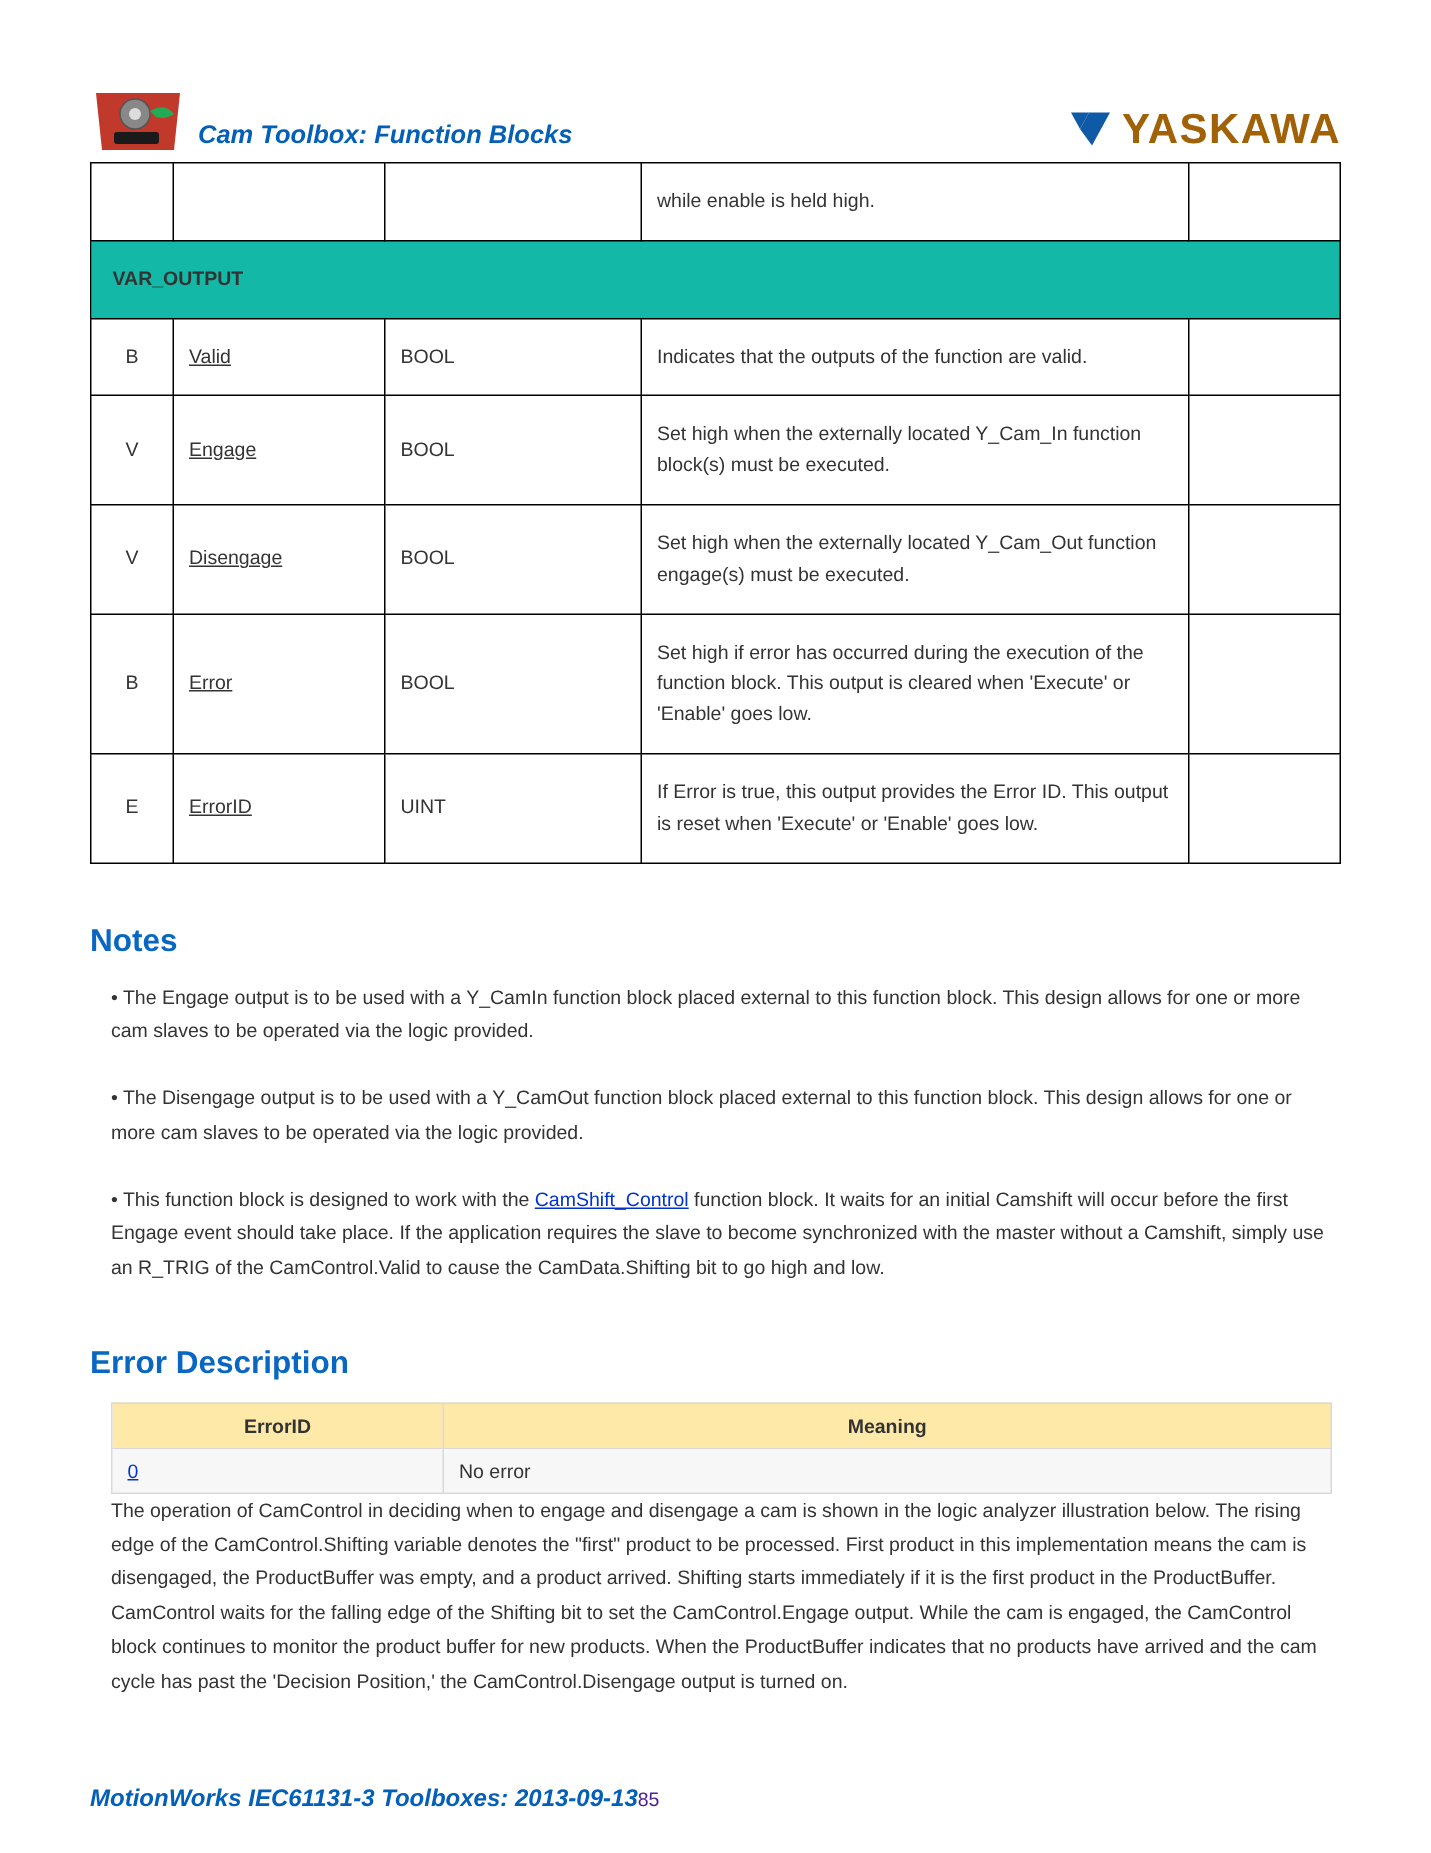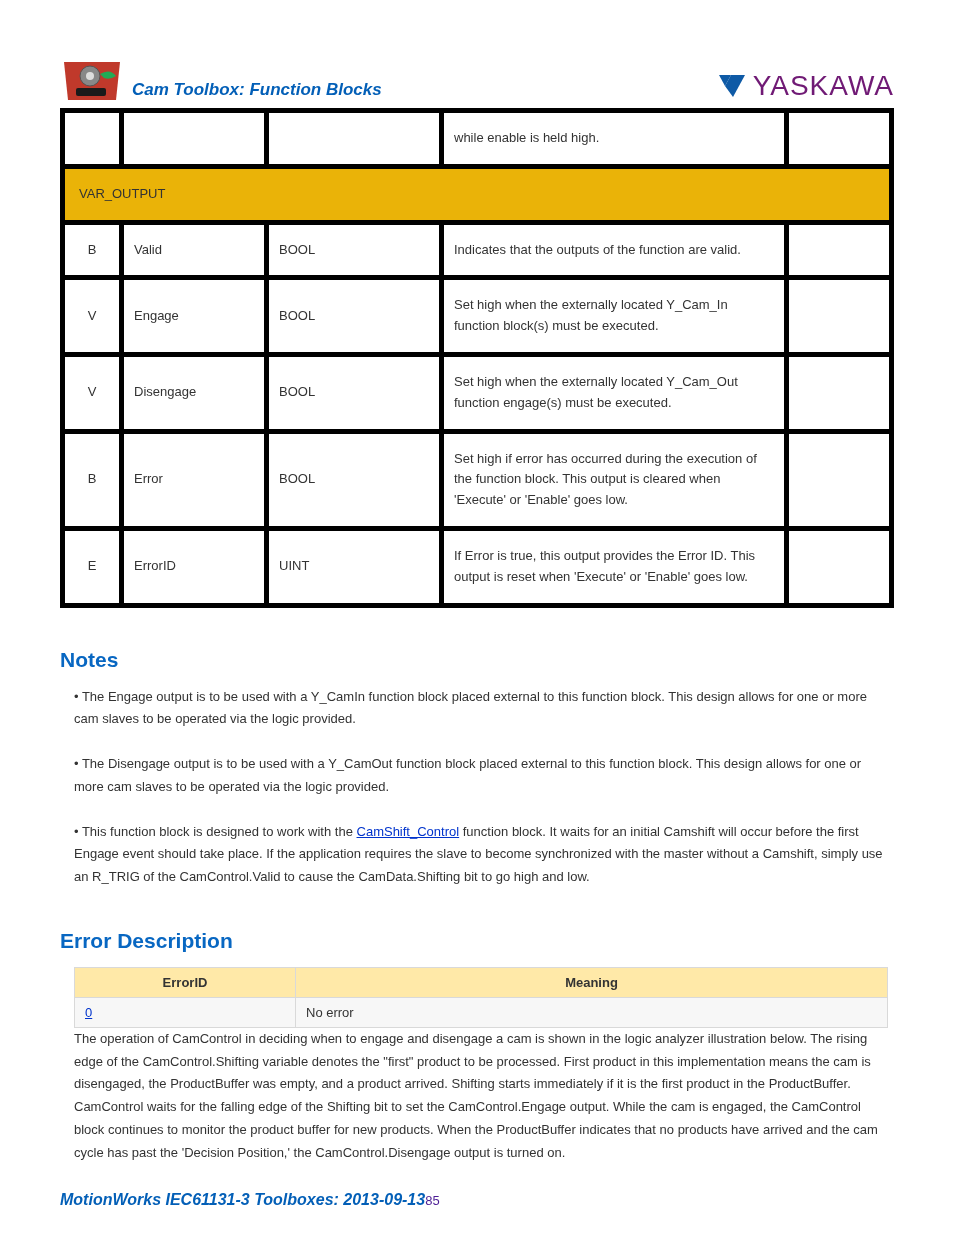--- a/index.html
+++ b/index.html
@@ -40,47 +40,47 @@
     font-style: italic;
     font-weight: bold;
     color: #035fb7;
     font-size: 17px;
     padding-bottom: 2px;
   }
   .yaskawa-logo {
     display: flex;
     align-items: center;
     gap: 6px;
-    color: #701a75;
-    font-weight: normal;
+    color: #a16207;
+    font-weight: bold;
     font-size: 28px;
     letter-spacing: 1px;
   }
   .yaskawa-logo svg { display:block; }
 
   table.vartable {
     width: 100%;
     border-collapse: collapse;
     font-size: 13px;
     color: #333;
   }
   table.vartable td {
-    border: 5px solid #000000;
+    border: 1px solid #000000;
     padding: 15px 10px;
     vertical-align: middle;
     line-height: 1.6;
   }
   table.vartable td.c0 { width: 34px; text-align:center; }
-  table.vartable td.c1 { width: 120px; }
+  table.vartable td.c1 { width: 120px; text-decoration: underline; }
   table.vartable td.c2 { width: 150px; }
   table.vartable td.c3 { }
   table.vartable td.c4 { width: 80px; }
   table.vartable tr.sectionrow td {
-    background: #eab308;
-    font-weight: normal;
+    background: #14b8a6;
+    font-weight: bold;
     color: #333;
   }
 
   h2.section {
     color: #0867c2;
     font-size: 21px;
     font-weight: bold;
     margin: 40px 0 14px 0;
   }
   .body-block {

